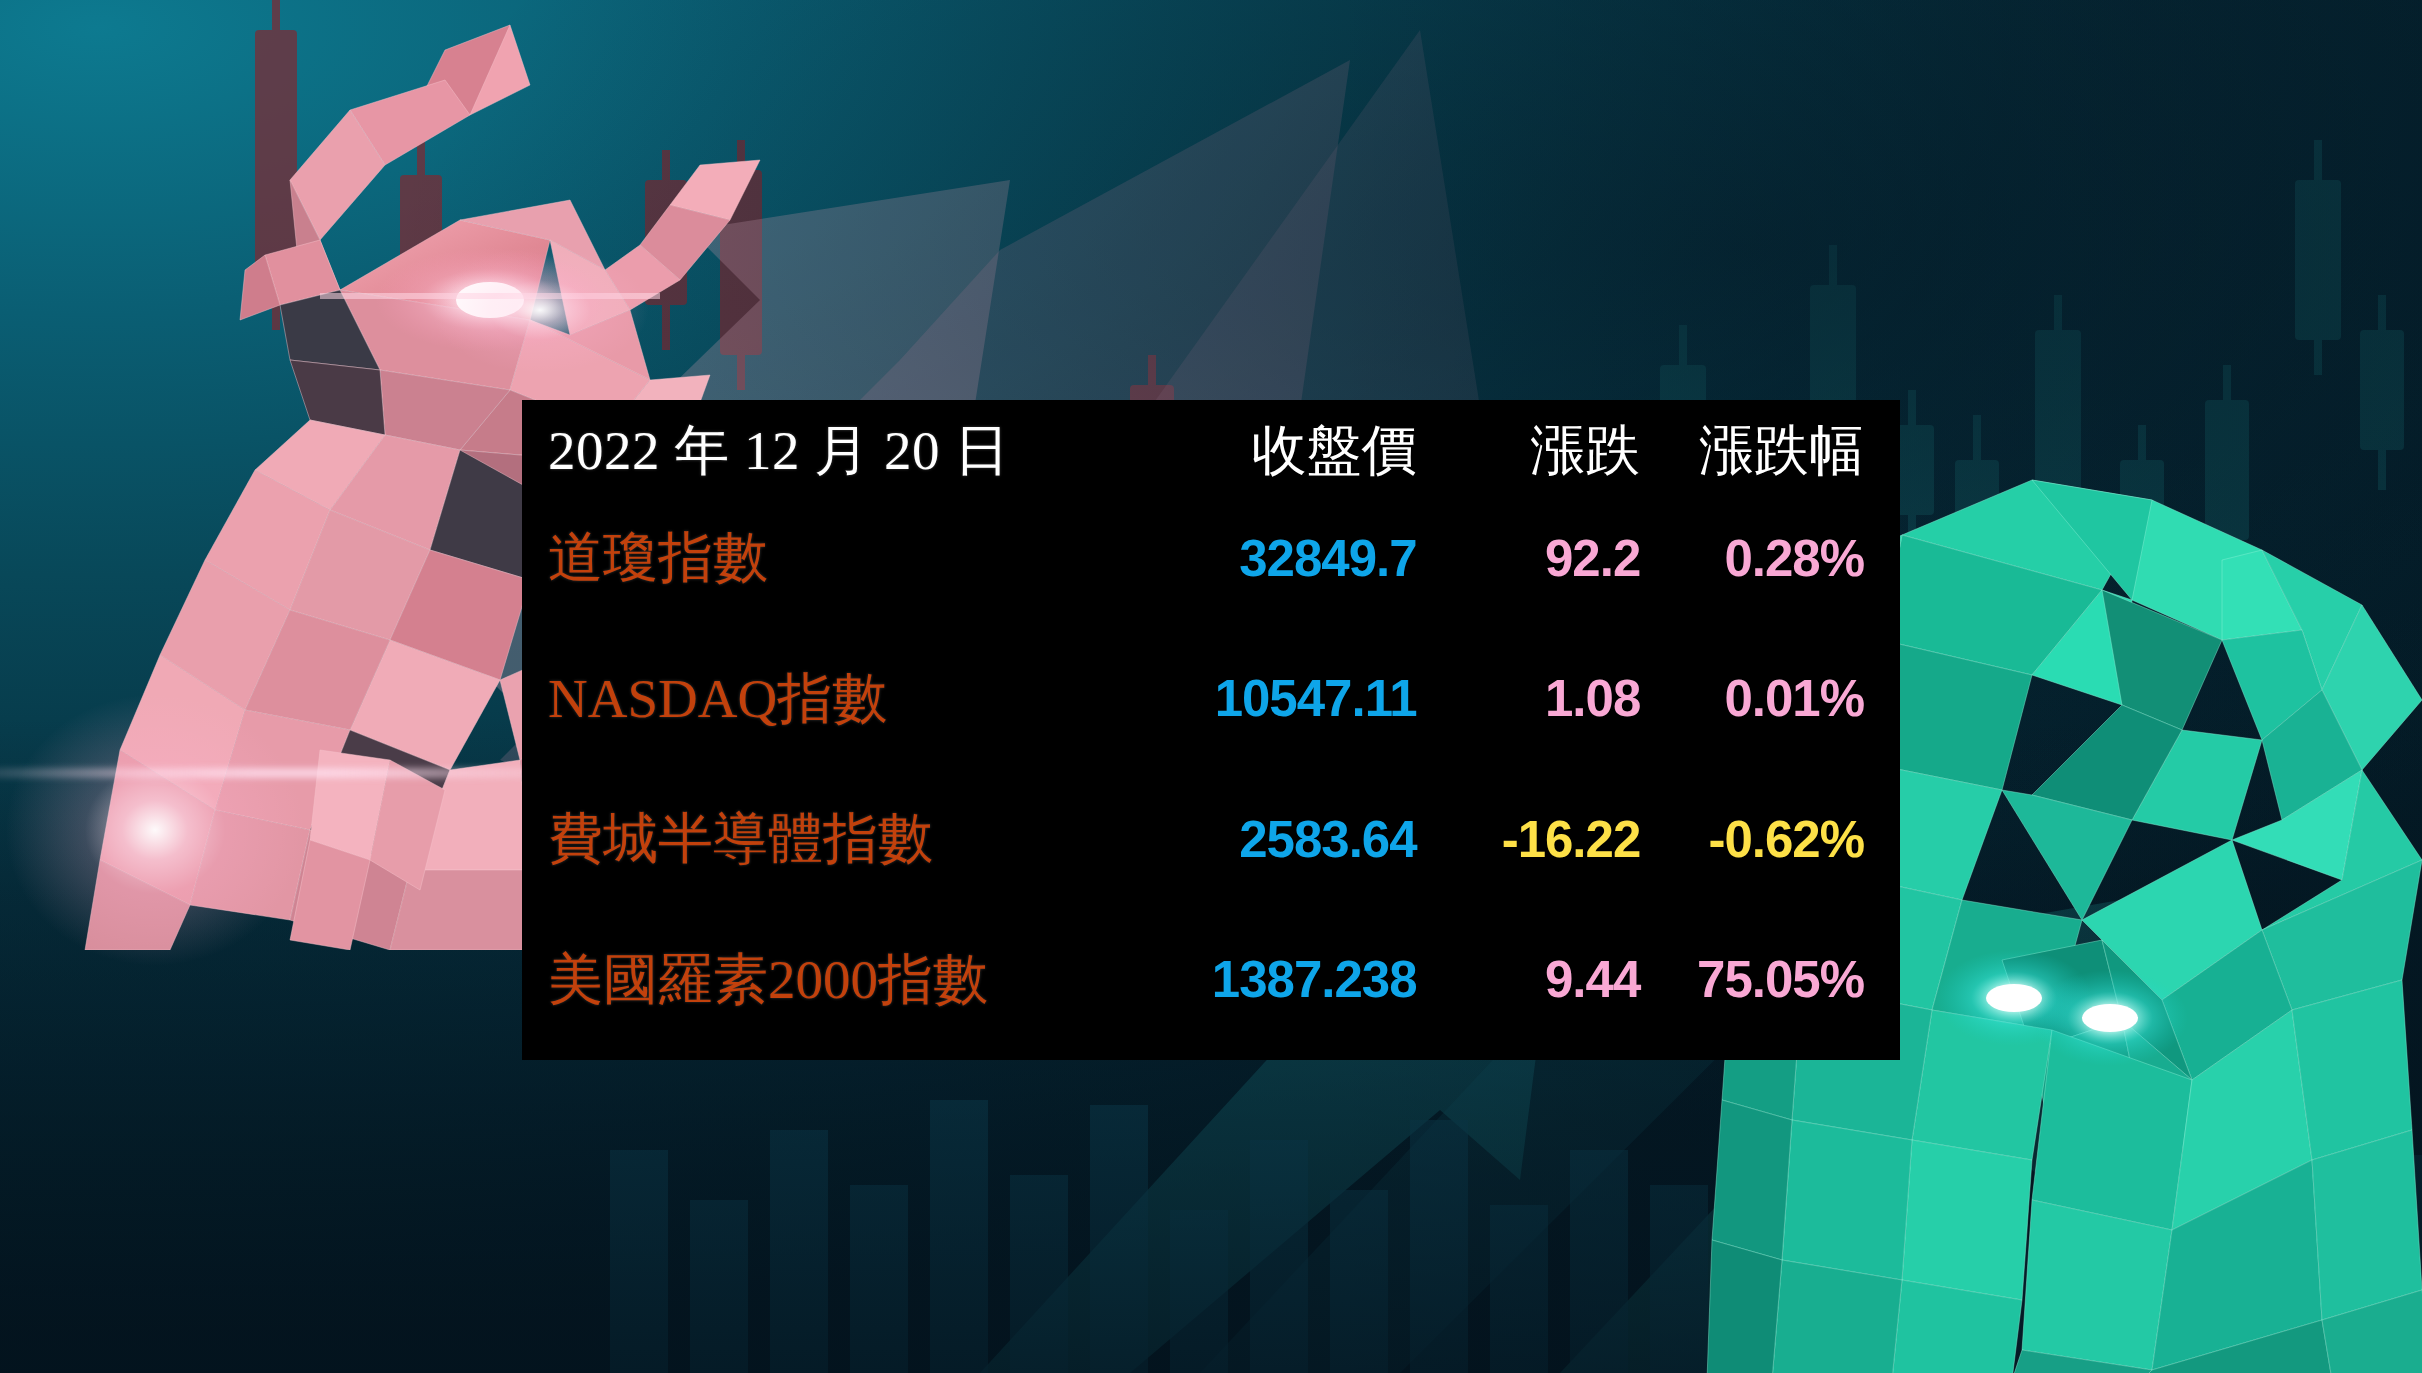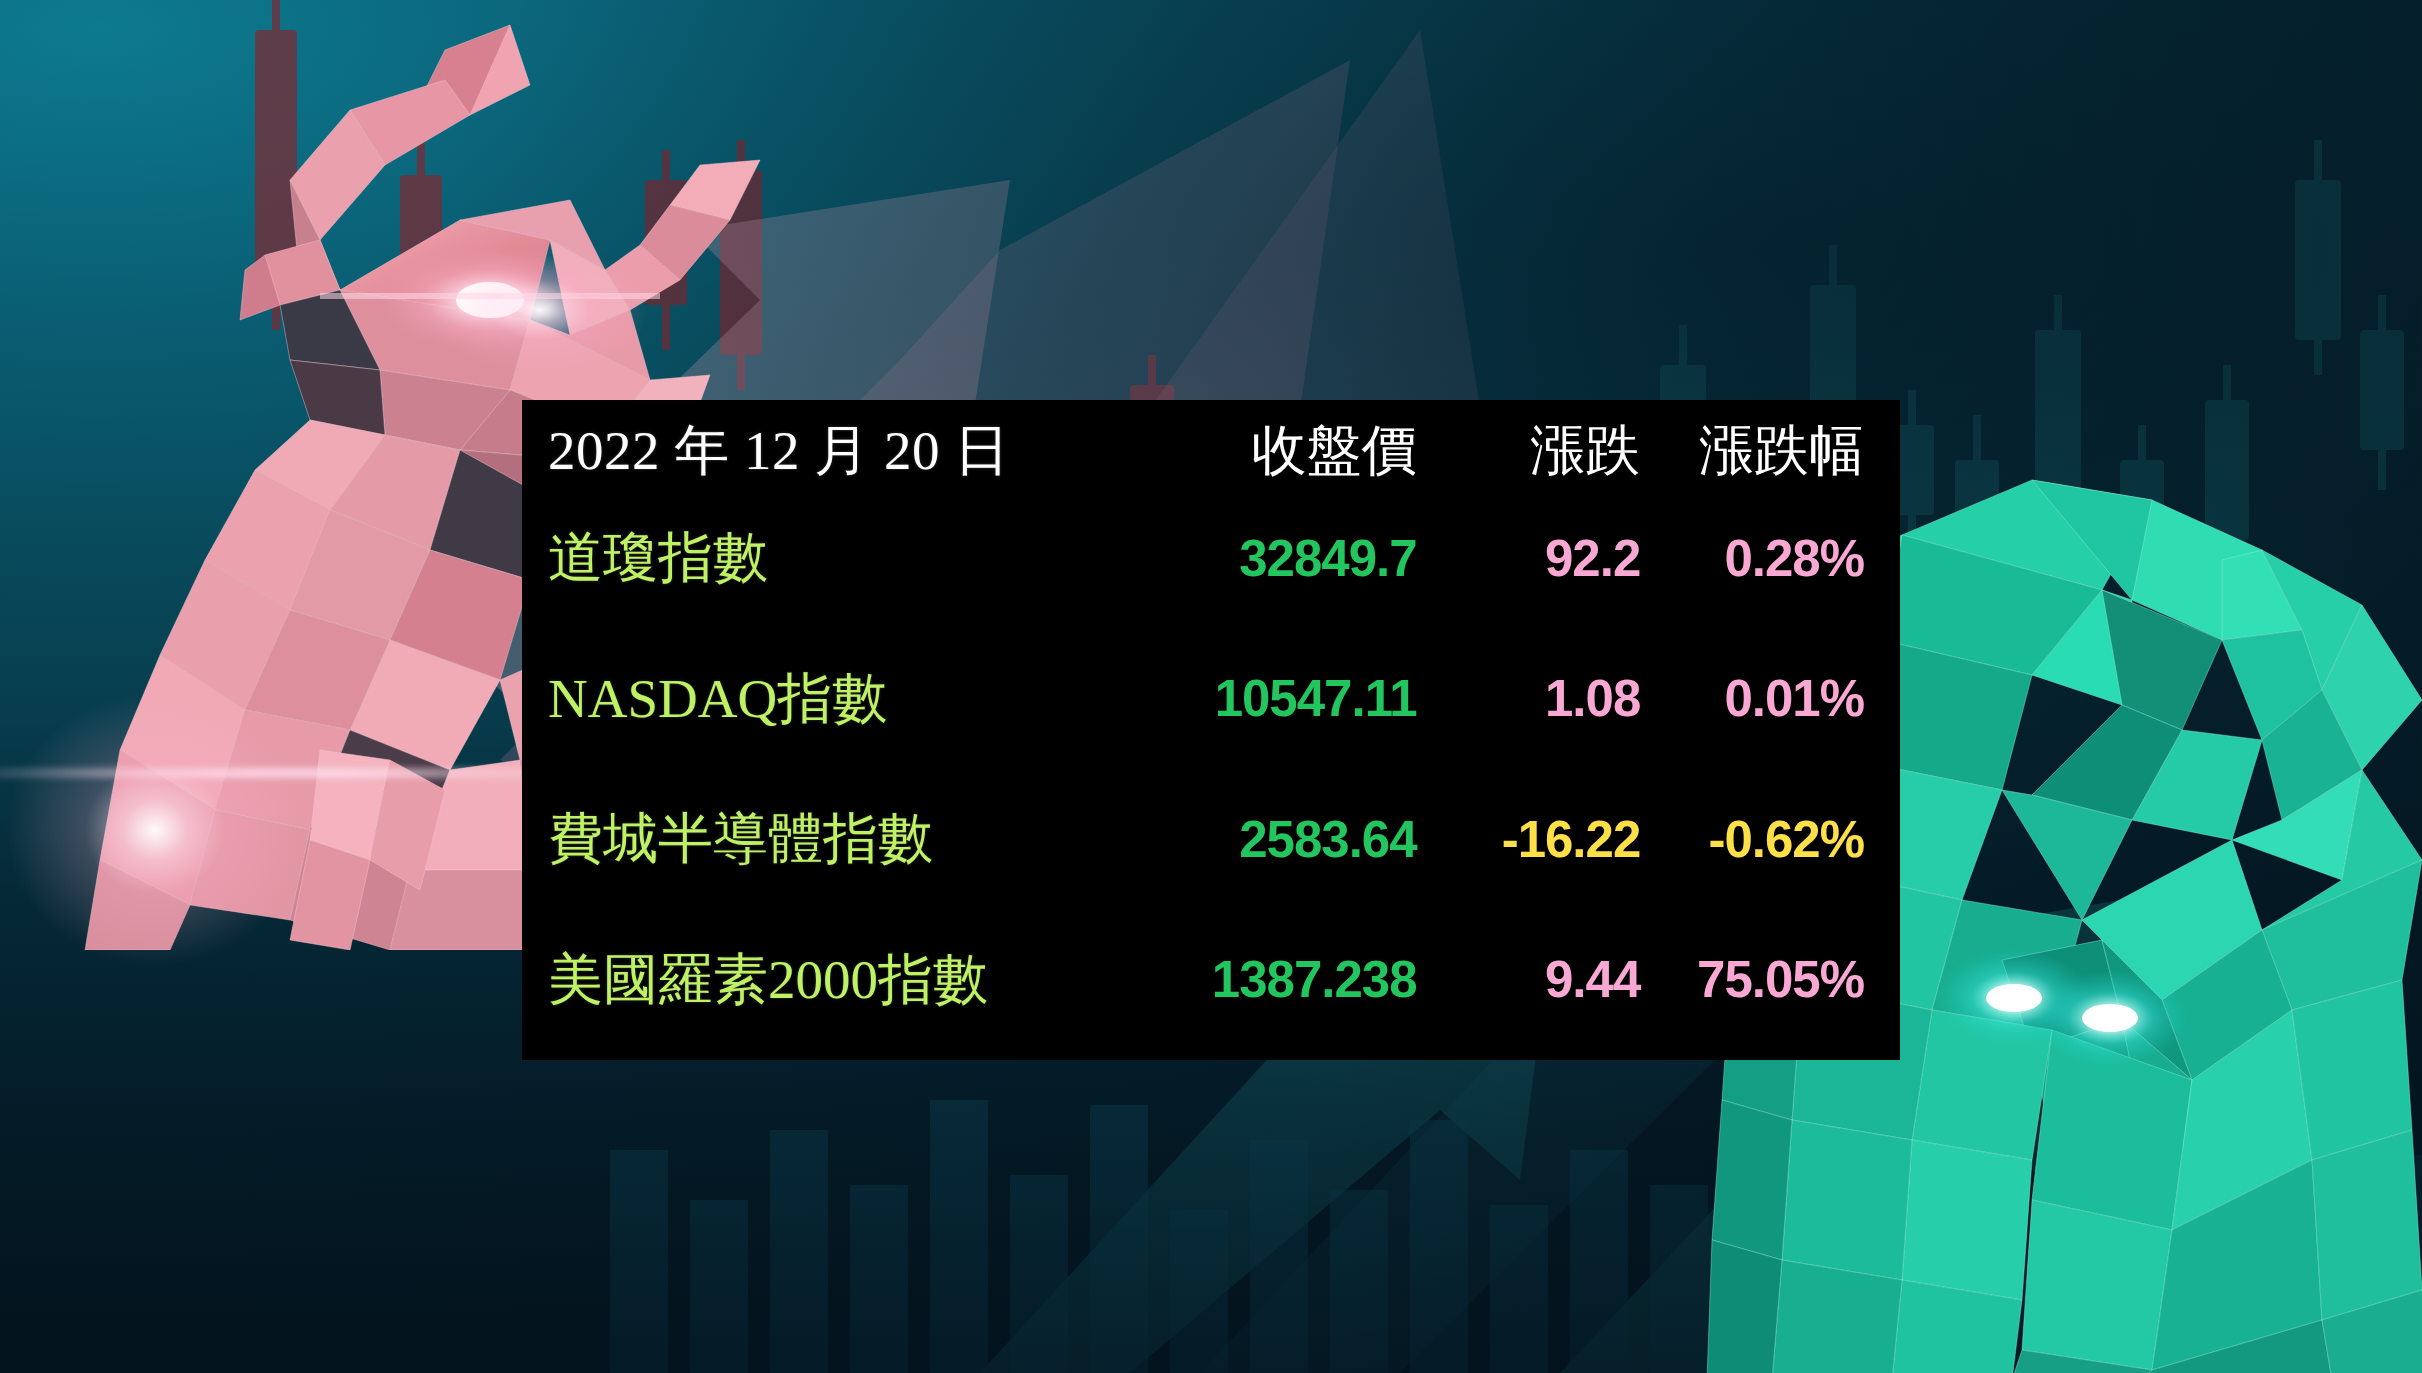--- a/index.html
+++ b/index.html
@@ -71,37 +71,37 @@
     text-align:right;
     color:#fff;font-weight:400;
     font-size:55px;
     font-family:"Liberation Serif", serif;
     padding-right:6px;
     margin-top:43px;
   }
 
   .rowLabel{
     text-align:left;
-    color:#bef264;
+    color:#c2410c;
     font-size:55px;
     font-weight:400;
     font-family:"Liberation Serif", serif;
     white-space:nowrap;
     text-shadow:0 0 3px rgba(255,255,255,.22);
   }
   .num{
     text-align:right;
     font-family:"Liberation Sans", sans-serif;
     font-weight:700;
     font-size:51px;
     letter-spacing:-1px;
     padding-right:6px;
     white-space:nowrap;
   }
-  .numClose{color:#22c55e;}
+  .numClose{color:#0ea5e9;}
   .up{color:#f9a8d4;}
   .down{color:#fde047;}
 </style>
 </head>
 <body>
 
 <div id="stage">
 
   <div class="bgLayer">
     <svg width="2422" height="1373" viewBox="0 0 2422 1373" style="display:block">

